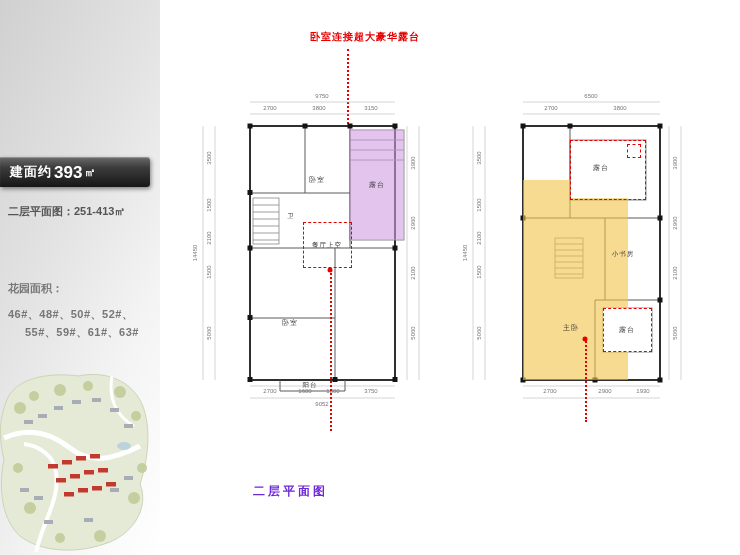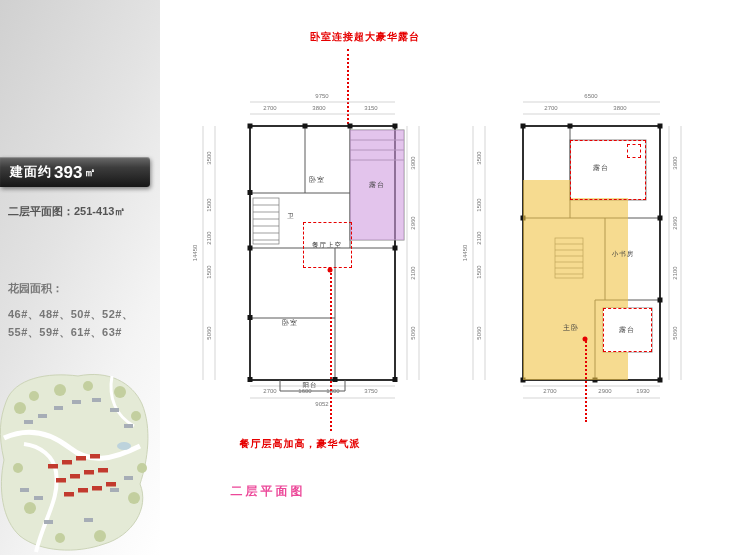--- a/index.html
+++ b/index.html
@@ -12,21 +12,21 @@
   .badge{position:absolute;left:0;top:157px;width:150px;height:30px;display:flex;align-items:center;
          gap:2px;padding-left:10px;box-sizing:border-box;border-radius:0 3px 3px 0;
          background:linear-gradient(180deg,#6b6b6b 0%,#3c3c3c 35%,#161616 100%);
          box-shadow:1px 2px 4px rgba(0,0,0,.45), inset 0 1px 1px rgba(255,255,255,.3);}
   .badge-prefix{font-size:13px;font-weight:bold;color:#fff;letter-spacing:1px;}
   .badge-value{font-size:17px;font-weight:bold;color:#fff;line-height:1;}
   .badge-unit{font-size:11px;font-weight:bold;color:#fff;}
   .garden{position:absolute;left:8px;top:204px;font-size:11px;font-weight:bold;color:#555;}
   .dist{position:absolute;left:8px;top:281px;font-size:11px;font-weight:bold;color:#777;}
   .buildings{position:absolute;left:8px;font-size:11px;font-weight:bold;color:#777;letter-spacing:.5px;}
-  .b1{top:307px;} .b2{top:325px;}
+  .b1{top:307px;} .b2{top:325px;margin-left:17px;}
   .site-map{position:absolute;left:0;top:368px;width:152px;height:187px;}
 
   
   .plan{position:absolute;top:88px;height:325px;}
   .plan1{left:185px;width:245px;}
   .plan2{left:455px;width:240px;}
   .plan svg.walls{position:absolute;left:0;top:0;width:100%;height:100%;}
   .dim{position:absolute;font-size:6px;color:#787878;white-space:nowrap;
        transform:translate(-50%,-50%);}
   .dim.v{transform:translate(-50%,-50%) rotate(-90deg);}
@@ -37,22 +37,22 @@
   .hl-yellow{position:absolute;background:rgba(240,195,70,.6);}
   .dash-box{position:absolute;border:1.6px dashed var(--accent,#e60000);box-sizing:border-box;}
   .dash-box.white-fill{background:#fff;}
 
   
   .note{position:absolute;color:var(--accent,#e60000);font-weight:bold;font-size:10px;
         text-align:center;letter-spacing:1px;white-space:nowrap;}
   .leader{position:absolute;width:0;border-left:2px dotted var(--accent,#e60000);}
   .leader-dot{position:absolute;width:5px;height:5px;border-radius:50%;
               background:var(--accent,#e60000);transform:translate(-50%,-50%);}
-  .caption{position:absolute;font-size:12px;font-weight:bold;color:#ec4899;
-           text-align:center;letter-spacing:3px;}
+  .caption{position:absolute;font-size:12px;font-weight:bold;color:#6d28d9;
+           text-align:right;letter-spacing:3px;}
 </style>
 </head>
 <body>
 
 <div class="page">
 
   <div class="sidebar">
     <div class="badge">
       <span class="badge-prefix">建面约</span>
       <span class="badge-value">393</span>
@@ -280,20 +280,19 @@
       <span class="dim v" style="left:24px;top:245px;">5060</span>
       <span class="dim v" style="left:220px;top:75px;">3900</span>
       <span class="dim v" style="left:220px;top:135px;">2960</span>
       <span class="dim v" style="left:220px;top:185px;">2100</span>
       <span class="dim v" style="left:220px;top:245px;">5060</span>
     </div>
   </div>
 
   <div class="leader" style="left:330px;top:269px;height:162px;"></div>
   <div class="leader-dot" style="left:330px;top:270px;"></div>
-  <div class="note" style="left:200px;top:437px;width:200px;">餐厅层高加高，豪华气派</div>
 
   <div class="leader" style="left:585px;top:338px;height:84px;"></div>
   <div class="leader-dot" style="left:585px;top:339px;"></div>
 
   <div class="caption" style="left:208px;top:483px;width:120px;">二层平面图</div>
 
 </div>
 
 </body></html>

